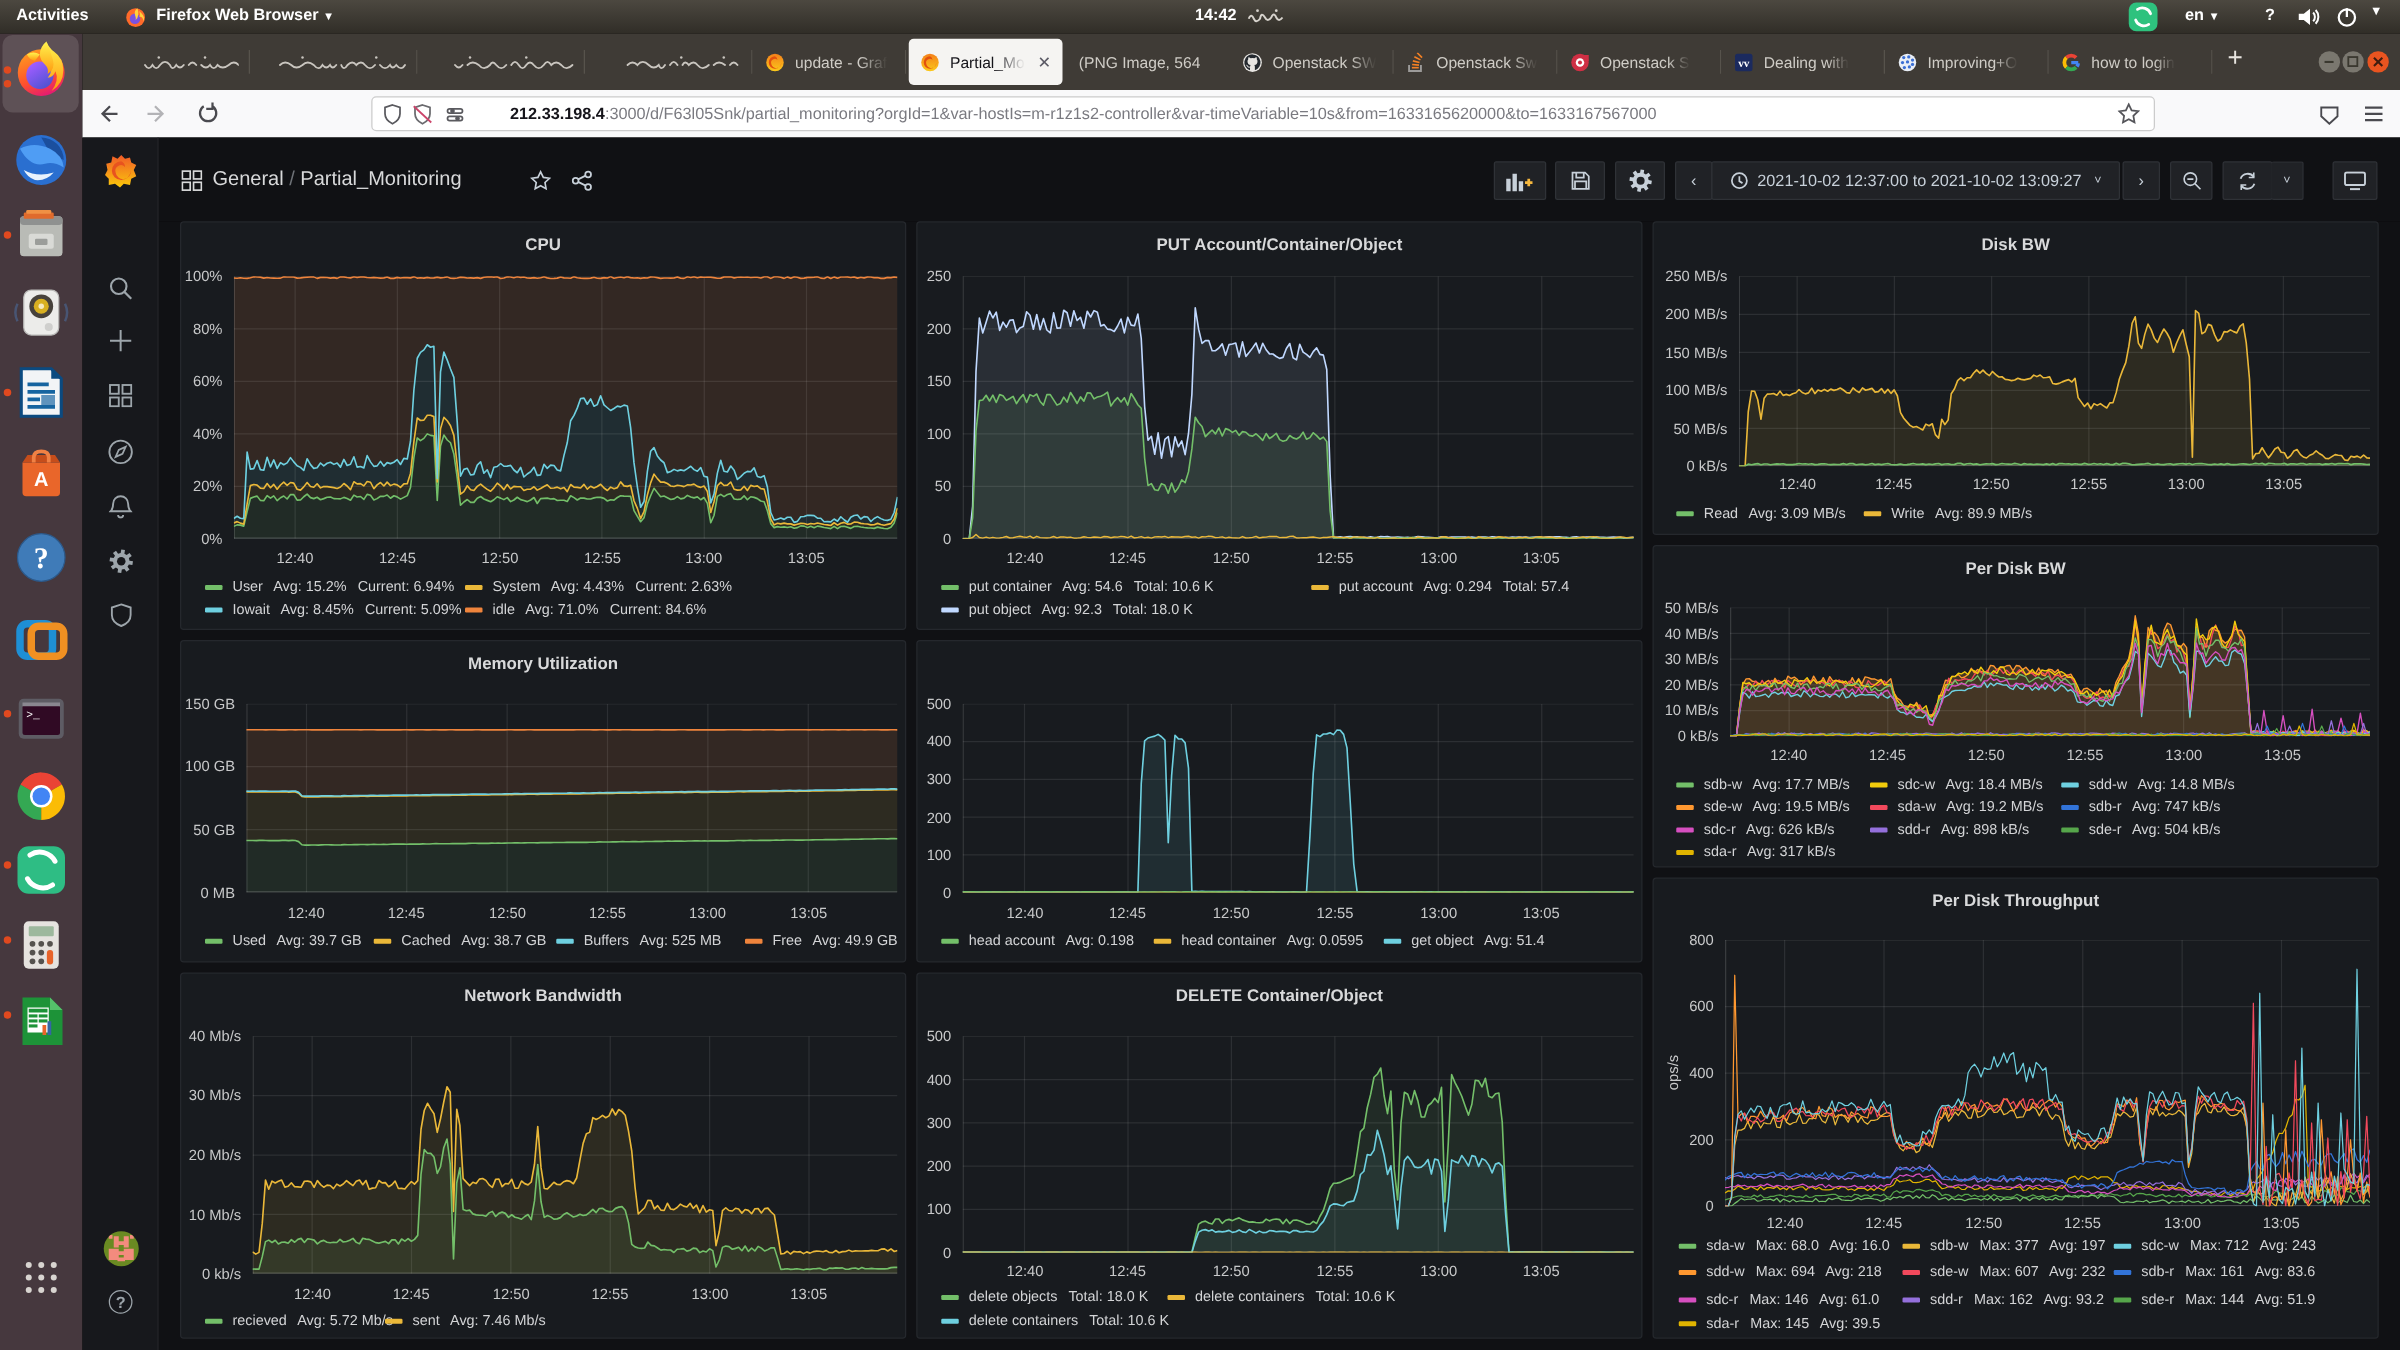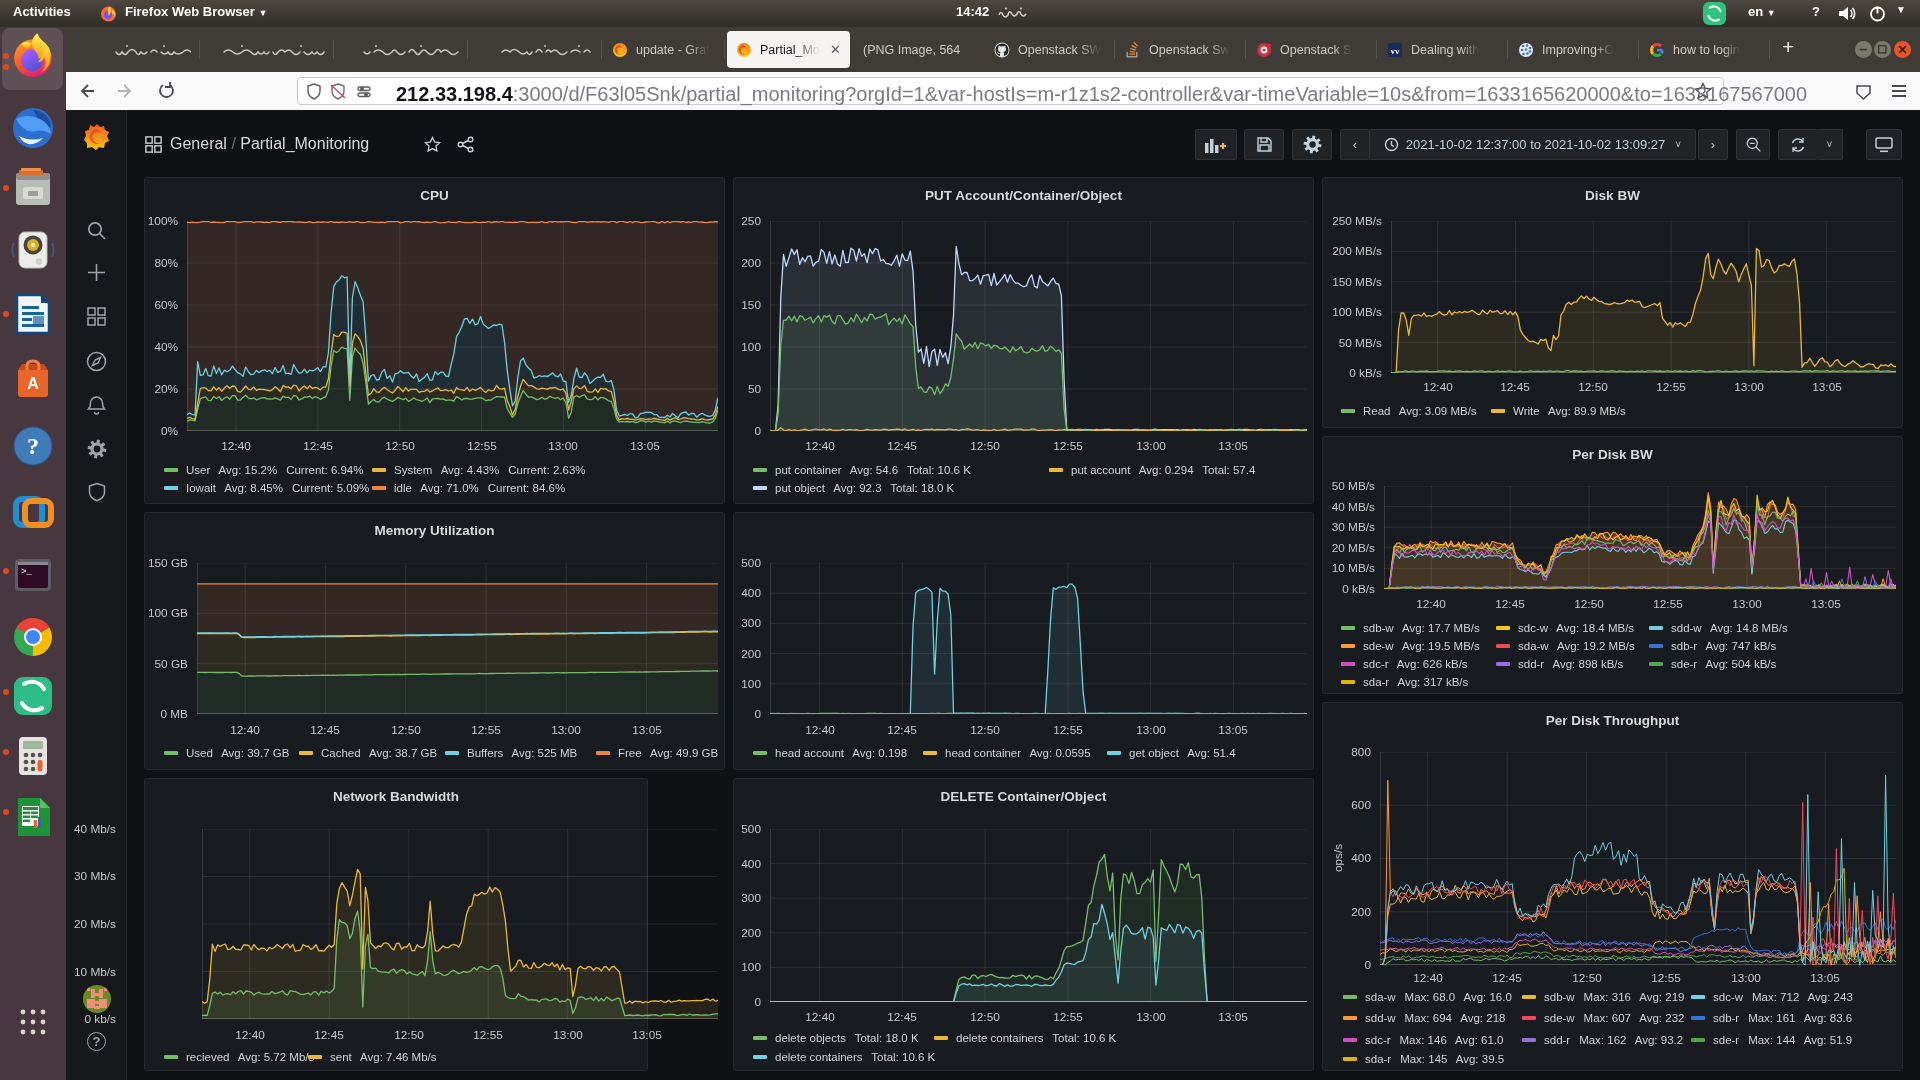--- a/index.html
+++ b/index.html
@@ -368,21 +368,21 @@
       <g opacity="0.9">
         <path d="M32 1 L38 3 V8 Q38 13 32 16 Q26 13 26 8 V3 Z"></path>
         <path d="M25 2 L39 15" stroke="#c6305a"></path>
       </g>
       <rect x="52" y="4" width="12" height="3.5" rx="1.75"></rect>
       <circle cx="56" cy="5.75" r="1.2" fill="#5a5a5f"></circle>
       <rect x="52" y="10" width="12" height="3.5" rx="1.75"></rect>
       <circle cx="60" cy="11.75" r="1.2" fill="#5a5a5f"></circle>
     </g>
   </svg>
-<div class="abs" style="left:396px;top:83px;font-size:20px;color:#15141a"><b>212.33.198.4</b><span style="color:#7a7a80">:3000/d/F63l05Snk/partial_monitoring?orgId=1&amp;var-hostIs=m-r1z1s2-controller&amp;var-timeVariable=10s&amp;from=1633165620000&amp;to=1633167567000</span></div>
+<div class="abs" style="left:408px;top:83px;font-size:13px;color:#15141a"><b>212.33.198.4</b><span style="color:#7a7a80">:3000/d/F63l05Snk/partial_monitoring?orgId=1&amp;var-hostIs=m-r1z1s2-controller&amp;var-timeVariable=10s&amp;from=1633165620000&amp;to=1633167567000</span></div>
 <svg class="abs" style="left:1694px;top:82px" width="18" height="18" viewBox="0 0 18 18">
     <path d="M9 1.5 L11.3 6.3 L16.5 7 L12.7 10.6 L13.6 15.8 L9 13.3 L4.4 15.8 L5.3 10.6 L1.5 7 L6.7 6.3 Z" fill="none" stroke="#55555a" stroke-width="1.4"></path>
   </svg>
 <svg class="abs" style="left:1855px;top:83px" width="17" height="17" viewBox="0 0 17 17">
     <path d="M2 3 h13 v7 q-6.5 6 -6.5 6 q-6.5 -6 -6.5 -6 z" fill="none" stroke="#4a4a4f" stroke-width="1.5"></path>
   </svg>
 <svg class="abs" style="left:1891px;top:84px" width="16" height="14" viewBox="0 0 16 14">
     <g stroke="#4a4a4f" stroke-width="1.8">
       <path d="M1 2 h14 M1 7 h14 M1 12 h14"></path>
     </g>
@@ -843,21 +843,21 @@
       <path d="M0.0,102.7 L2.6,102.7 L5.1,102.8 L7.7,79.6 L10.3,59.9 L12.9,61.0 L15.4,60.2 L18.0,63.1 L20.6,62.6 L23.2,60.7 L25.7,62.3 L28.3,60.5 L30.9,63.6 L33.4,63.1 L36.0,58.5 L38.6,60.6 L41.2,59.8 L43.7,58.2 L46.3,60.9 L48.9,63.0 L51.5,57.7 L54.0,59.0 L56.6,58.5 L59.2,58.7 L61.7,56.1 L64.3,60.5 L66.9,57.7 L69.5,60.6 L72.0,59.1 L74.6,58.5 L77.2,61.1 L79.8,62.8 L82.3,60.0 L84.9,58.3 L87.5,59.2 L90.1,60.3 L92.6,58.9 L95.2,62.3 L97.8,62.4 L100.3,61.4 L102.9,57.9 L105.5,62.4 L108.1,63.0 L110.6,63.2 L113.2,63.6 L115.8,62.0 L118.4,59.9 L120.9,58.1 L123.5,61.7 L126.1,61.5 L128.6,62.1 L131.2,68.6 L133.8,74.4 L136.4,77.6 L138.9,80.1 L141.5,81.7 L144.1,77.3 L146.7,78.3 L149.2,77.9 L151.8,82.6 L154.4,80.8 L156.9,78.6 L159.5,87.5 L162.1,86.4 L164.7,83.3 L167.2,70.3 L169.8,70.7 L172.4,61.9 L175.0,61.5 L177.5,55.1 L180.1,55.3 L182.7,52.6 L185.2,53.1 L187.8,51.4 L190.4,53.6 L193.0,49.7 L195.5,50.7 L198.1,52.9 L200.7,47.7 L203.3,51.3 L205.8,52.2 L208.4,53.2 L211.0,50.6 L213.5,52.7 L216.1,47.6 L218.7,47.6 L221.3,53.1 L223.8,54.1 L226.4,51.2 L229.0,53.9 L231.6,51.4 L234.1,49.6 L236.7,53.9 L239.3,52.8 L241.8,49.5 L244.4,52.9 L247.0,53.8 L249.6,50.0 L252.1,50.7 L254.7,50.2 L257.3,51.9 L259.9,54.0 L262.4,52.1 L265.0,51.3 L267.6,52.8 L270.2,55.8 L272.7,55.6 L275.3,57.2 L277.9,62.7 L280.4,68.6 L283.0,68.7 L285.6,66.7 L288.2,71.9 L290.7,68.1 L293.3,70.3 L295.9,68.6 L298.5,66.6 L301.0,70.9 L303.6,65.8 L306.2,71.9 L308.7,63.3 L311.3,58.2 L313.9,55.0 L316.5,47.2 L319.0,42.3 L321.6,31.1 L324.2,10.8 L326.8,26.9 L329.3,81.6 L331.9,44.7 L334.5,25.3 L337.0,14.2 L339.6,27.6 L342.2,28.4 L344.8,30.0 L347.3,22.1 L349.9,17.5 L352.5,24.8 L355.1,22.8 L357.6,30.1 L360.2,31.0 L362.8,35.4 L365.3,38.0 L367.9,82.6 L370.5,53.2 L373.1,9.1 L375.6,24.3 L378.2,21.8 L380.8,25.8 L383.4,25.0 L385.9,17.1 L388.5,14.8 L391.1,20.4 L393.6,28.7 L396.2,32.5 L398.8,27.3 L401.4,23.0 L403.9,11.0 L406.5,21.2 L409.1,24.2 L411.7,27.3 L414.2,60.9 L416.8,100.6 L419.4,100.2 L421.9,101.6 L424.5,101.5 L427.1,102.4 L429.7,101.8 L432.2,101.6 L434.8,98.8 L437.4,100.4 L440.0,102.3 L442.5,100.6 L445.1,102.2 L447.7,100.1 L450.3,100.7 L452.8,98.8 L455.4,101.6 L458.0,98.8 L460.5,101.6 L463.1,98.2 L465.7,99.8 L468.3,102.6 L470.8,99.0 L473.4,101.5 L476.0,101.1 L478.6,102.1 L481.1,98.9 L483.7,102.4 L486.3,99.3 L488.8,100.9 L491.4,99.6 L494.0,101.4 L496.6,102.4 L499.1,98.5 L501.7,99.7 L504.3,102.0 L506.9,98.2 L509.4,98.5 L512.0,101.9" fill="none" stroke="#F2CC0C" stroke-width="1.1" stroke-linejoin="round"></path>
       <path d="M0.0,102.9 L2.6,102.8 L5.1,103.0 L7.7,81.1 L10.3,66.3 L12.9,63.1 L15.4,66.9 L18.0,62.4 L20.6,66.4 L23.2,62.7 L25.7,62.5 L28.3,62.2 L30.9,64.3 L33.4,61.4 L36.0,60.6 L38.6,66.3 L41.2,63.6 L43.7,60.6 L46.3,62.0 L48.9,63.9 L51.5,64.8 L54.0,60.5 L56.6,66.2 L59.2,61.7 L61.7,61.1 L64.3,65.6 L66.9,64.5 L69.5,64.7 L72.0,63.2 L74.6,64.3 L77.2,60.9 L79.8,60.8 L82.3,64.8 L84.9,61.0 L87.5,66.5 L90.1,66.4 L92.6,62.6 L95.2,61.8 L97.8,61.7 L100.3,60.6 L102.9,61.5 L105.5,65.5 L108.1,62.4 L110.6,61.2 L113.2,66.7 L115.8,64.1 L118.4,66.4 L120.9,66.5 L123.5,64.3 L126.1,63.1 L128.6,61.1 L131.2,72.7 L133.8,78.7 L136.4,76.9 L138.9,78.8 L141.5,80.8 L144.1,83.1 L146.7,81.0 L149.2,83.8 L151.8,81.7 L154.4,82.1 L156.9,84.2 L159.5,87.6 L162.1,91.4 L164.7,83.1 L167.2,74.1 L169.8,72.3 L172.4,67.0 L175.0,61.5 L177.5,61.8 L180.1,58.3 L182.7,61.8 L185.2,60.3 L187.8,61.7 L190.4,58.5 L193.0,58.8 L195.5,57.3 L198.1,54.6 L200.7,58.7 L203.3,51.8 L205.8,53.2 L208.4,52.7 L211.0,54.7 L213.5,54.6 L216.1,55.9 L218.7,56.1 L221.3,57.4 L223.8,57.0 L226.4,57.3 L229.0,57.1 L231.6,53.5 L234.1,54.4 L236.7,55.6 L239.3,59.8 L241.8,58.4 L244.4,56.6 L247.0,55.8 L249.6,57.7 L252.1,56.4 L254.7,54.8 L257.3,59.1 L259.9,58.5 L262.4,56.1 L265.0,59.2 L267.6,56.6 L270.2,58.9 L272.7,61.5 L275.3,60.9 L277.9,70.8 L280.4,70.1 L283.0,69.7 L285.6,71.8 L288.2,69.4 L290.7,73.9 L293.3,72.4 L295.9,74.2 L298.5,75.0 L301.0,69.9 L303.6,75.0 L306.2,69.0 L308.7,66.8 L311.3,61.1 L313.9,60.5 L316.5,49.8 L319.0,45.4 L321.6,40.8 L324.2,24.3 L326.8,32.2 L329.3,82.2 L331.9,56.9 L334.5,25.5 L337.0,25.7 L339.6,29.2 L342.2,39.2 L344.8,31.5 L347.3,29.1 L349.9,22.7 L352.5,28.3 L355.1,26.9 L357.6,32.8 L360.2,35.8 L362.8,43.3 L365.3,47.3 L367.9,88.1 L370.5,59.3 L373.1,16.6 L375.6,29.2 L378.2,28.9 L380.8,38.9 L383.4,30.6 L385.9,29.9 L388.5,26.2 L391.1,26.2 L393.6,32.0 L396.2,32.3 L398.8,35.1 L401.4,30.3 L403.9,28.0 L406.5,29.7 L409.1,25.1 L411.7,32.5 L414.2,68.0 L416.8,101.4 L419.4,99.6 L421.9,99.9 L424.5,102.1 L427.1,102.6 L429.7,102.1 L432.2,99.3 L434.8,99.7 L437.4,101.8 L440.0,101.8 L442.5,101.5 L445.1,99.9 L447.7,99.6 L450.3,101.8 L452.8,101.4 L455.4,101.8 L458.0,98.8 L460.5,100.5 L463.1,98.8 L465.7,101.8 L468.3,100.1 L470.8,100.4 L473.4,98.8 L476.0,101.3 L478.6,101.8 L481.1,99.3 L483.7,98.7 L486.3,100.6 L488.8,101.4 L491.4,102.4 L494.0,100.9 L496.6,98.9 L499.1,101.3 L501.7,100.9 L504.3,100.4 L506.9,101.8 L509.4,102.3 L512.0,100.6" fill="none" stroke="#73BF69" stroke-width="1.1" stroke-linejoin="round"></path>
       <path d="M0.0,103.0 L2.6,102.8 L5.1,102.8 L7.7,84.8 L10.3,67.9 L12.9,69.2 L15.4,72.5 L18.0,67.4 L20.6,71.2 L23.2,70.9 L25.7,70.2 L28.3,69.3 L30.9,71.8 L33.4,68.6 L36.0,67.8 L38.6,69.5 L41.2,67.9 L43.7,68.8 L46.3,67.7 L48.9,71.2 L51.5,70.2 L54.0,69.5 L56.6,71.5 L59.2,66.6 L61.7,68.5 L64.3,71.5 L66.9,68.8 L69.5,69.8 L72.0,71.1 L74.6,71.3 L77.2,69.6 L79.8,71.8 L82.3,69.1 L84.9,69.4 L87.5,71.6 L90.1,67.4 L92.6,72.2 L95.2,71.5 L97.8,67.9 L100.3,71.2 L102.9,70.1 L105.5,69.4 L108.1,70.1 L110.6,69.8 L113.2,69.8 L115.8,70.0 L118.4,72.4 L120.9,68.2 L123.5,71.2 L126.1,72.5 L128.6,70.5 L131.2,73.4 L133.8,81.6 L136.4,83.8 L138.9,84.0 L141.5,85.8 L144.1,84.0 L146.7,85.8 L149.2,87.8 L151.8,87.8 L154.4,88.3 L156.9,85.4 L159.5,89.4 L162.1,91.1 L164.7,87.4 L167.2,82.3 L169.8,72.9 L172.4,71.3 L175.0,70.0 L177.5,67.2 L180.1,66.4 L182.7,66.3 L185.2,66.2 L187.8,66.5 L190.4,64.9 L193.0,64.6 L195.5,62.8 L198.1,63.6 L200.7,63.5 L203.3,59.5 L205.8,64.0 L208.4,60.5 L211.0,62.6 L213.5,60.5 L216.1,61.2 L218.7,62.1 L221.3,62.0 L223.8,64.3 L226.4,65.6 L229.0,61.7 L231.6,64.5 L234.1,65.5 L236.7,61.7 L239.3,63.1 L241.8,66.3 L244.4,63.7 L247.0,65.8 L249.6,62.0 L252.1,65.4 L254.7,61.8 L257.3,63.7 L259.9,66.8 L262.4,65.1 L265.0,62.1 L267.6,63.7 L270.2,66.8 L272.7,65.8 L275.3,68.2 L277.9,75.5 L280.4,76.1 L283.0,75.5 L285.6,78.2 L288.2,76.3 L290.7,74.6 L293.3,74.4 L295.9,78.5 L298.5,79.0 L301.0,74.3 L303.6,77.6 L306.2,78.4 L308.7,70.8 L311.3,69.8 L313.9,63.0 L316.5,58.9 L319.0,56.8 L321.6,47.0 L324.2,35.1 L326.8,37.0 L329.3,87.2 L331.9,62.1 L334.5,36.6 L337.0,39.1 L339.6,42.5 L342.2,46.5 L344.8,47.8 L347.3,41.6 L349.9,33.9 L352.5,34.5 L355.1,43.8 L357.6,46.4 L360.2,52.5 L362.8,50.9 L365.3,54.2 L367.9,87.3 L370.5,64.4 L373.1,35.0 L375.6,34.8 L378.2,40.8 L380.8,47.4 L383.4,46.1 L385.9,42.5 L388.5,39.4 L391.1,42.9 L393.6,42.8 L396.2,46.5 L398.8,46.1 L401.4,35.9 L403.9,34.0 L406.5,36.3 L409.1,37.4 L411.7,45.1 L414.2,69.6 L416.8,99.3 L419.4,99.5 L421.9,102.7 L424.5,99.8 L427.1,99.3 L429.7,102.4 L432.2,99.7 L434.8,99.9 L437.4,102.7 L440.0,100.3 L442.5,100.1 L445.1,100.1 L447.7,102.6 L450.3,99.3 L452.8,102.6 L455.4,102.5 L458.0,99.4 L460.5,101.1 L463.1,102.2 L465.7,101.4 L468.3,100.6 L470.8,101.9 L473.4,99.5 L476.0,100.4 L478.6,101.4 L481.1,101.5 L483.7,102.4 L486.3,99.3 L488.8,101.7 L491.4,99.4 L494.0,100.9 L496.6,100.9 L499.1,102.2 L501.7,101.0 L504.3,102.5 L506.9,101.2 L509.4,100.6 L512.0,99.5" fill="none" stroke="#6ED0E0" stroke-width="1.1" stroke-linejoin="round"></path>
       <path d="M0.0,102.9 L2.6,103.0 L5.1,103.0 L7.7,83.2 L10.3,70.2 L12.9,65.8 L15.4,65.9 L18.0,70.2 L20.6,66.3 L23.2,67.3 L25.7,66.5 L28.3,64.5 L30.9,64.3 L33.4,67.7 L36.0,65.1 L38.6,65.4 L41.2,64.2 L43.7,69.8 L46.3,64.3 L48.9,68.6 L51.5,69.1 L54.0,66.2 L56.6,64.7 L59.2,64.0 L61.7,67.5 L64.3,64.7 L66.9,69.6 L69.5,63.9 L72.0,68.0 L74.6,66.6 L77.2,69.1 L79.8,69.7 L82.3,69.9 L84.9,66.4 L87.5,66.6 L90.1,65.1 L92.6,65.0 L95.2,67.6 L97.8,65.1 L100.3,69.0 L102.9,64.9 L105.5,68.8 L108.1,64.6 L110.6,68.0 L113.2,67.8 L115.8,67.3 L118.4,70.1 L120.9,70.0 L123.5,67.2 L126.1,66.2 L128.6,70.3 L131.2,73.6 L133.8,81.6 L136.4,80.4 L138.9,79.5 L141.5,85.3 L144.1,83.0 L146.7,86.0 L149.2,82.3 L151.8,81.7 L154.4,83.5 L156.9,84.7 L159.5,93.4 L162.1,94.2 L164.7,86.1 L167.2,81.1 L169.8,75.6 L172.4,65.4 L175.0,66.4 L177.5,62.5 L180.1,62.8 L182.7,62.1 L185.2,60.7 L187.8,61.4 L190.4,62.9 L193.0,61.6 L195.5,61.5 L198.1,63.1 L200.7,62.5 L203.3,58.7 L205.8,58.6 L208.4,56.0 L211.0,58.3 L213.5,57.3 L216.1,59.5 L218.7,59.0 L221.3,57.7 L223.8,62.6 L226.4,62.8 L229.0,60.5 L231.6,61.4 L234.1,60.8 L236.7,63.1 L239.3,62.6 L241.8,63.1 L244.4,60.2 L247.0,63.8 L249.6,64.0 L252.1,60.1 L254.7,61.8 L257.3,64.3 L259.9,58.9 L262.4,61.7 L265.0,59.2 L267.6,61.0 L270.2,61.8 L272.7,62.8 L275.3,66.6 L277.9,68.2 L280.4,75.0 L283.0,75.8 L285.6,76.8 L288.2,74.1 L290.7,71.7 L293.3,75.2 L295.9,72.8 L298.5,73.5 L301.0,74.6 L303.6,73.7 L306.2,73.1 L308.7,67.6 L311.3,68.6 L313.9,63.5 L316.5,58.3 L319.0,54.7 L321.6,44.5 L324.2,28.6 L326.8,37.5 L329.3,84.0 L331.9,61.5 L334.5,31.0 L337.0,30.3 L339.6,41.0 L342.2,45.0 L344.8,36.7 L347.3,38.3 L349.9,28.8 L352.5,38.1 L355.1,36.8 L357.6,40.3 L360.2,44.2 L362.8,44.2 L365.3,45.2 L367.9,81.7 L370.5,63.7 L373.1,28.4 L375.6,37.0 L378.2,36.4 L380.8,44.6 L383.4,40.9 L385.9,37.9 L388.5,35.4 L391.1,37.2 L393.6,41.8 L396.2,42.2 L398.8,35.5 L401.4,32.3 L403.9,32.0 L406.5,35.5 L409.1,33.6 L411.7,41.1 L414.2,69.4 L416.8,99.0 L419.4,100.6 L421.9,101.0 L424.5,102.6 L427.1,82.4 L429.7,99.1 L432.2,102.6 L434.8,102.6 L437.4,100.5 L440.0,101.6 L442.5,86.5 L445.1,101.9 L447.7,102.0 L450.3,101.8 L452.8,100.0 L455.4,100.1 L458.0,102.7 L460.5,100.1 L463.1,99.9 L465.7,81.4 L468.3,102.5 L470.8,102.8 L473.4,99.0 L476.0,102.4 L478.6,102.8 L481.1,102.6 L483.7,99.3 L486.3,98.9 L488.8,88.6 L491.4,99.2 L494.0,99.7 L496.6,102.5 L499.1,101.3 L501.7,100.3 L504.3,84.5 L506.9,99.8 L509.4,100.1 L512.0,102.4" fill="none" stroke="#D64FC0" stroke-width="1.1" stroke-linejoin="round"></path>
       <path d="M0.0,102.5 L2.6,102.1 L5.1,101.6 L7.7,101.8 L10.3,102.2 L12.9,100.8 L15.4,101.7 L18.0,101.6 L20.6,100.8 L23.2,101.9 L25.7,100.6 L28.3,101.4 L30.9,102.1 L33.4,100.6 L36.0,101.2 L38.6,102.1 L41.2,100.7 L43.7,100.8 L46.3,100.9 L48.9,101.1 L51.5,100.4 L54.0,102.3 L56.6,100.5 L59.2,101.1 L61.7,101.8 L64.3,101.1 L66.9,101.7 L69.5,101.1 L72.0,101.0 L74.6,101.3 L77.2,102.1 L79.8,101.6 L82.3,101.7 L84.9,100.9 L87.5,100.6 L90.1,100.8 L92.6,101.3 L95.2,102.0 L97.8,101.0 L100.3,101.8 L102.9,100.4 L105.5,102.0 L108.1,100.5 L110.6,102.3 L113.2,100.8 L115.8,101.6 L118.4,101.2 L120.9,101.5 L123.5,101.7 L126.1,101.5 L128.6,100.8 L131.2,101.6 L133.8,101.6 L136.4,100.8 L138.9,101.9 L141.5,101.6 L144.1,101.3 L146.7,101.3 L149.2,102.0 L151.8,100.9 L154.4,101.4 L156.9,102.1 L159.5,101.7 L162.1,102.2 L164.7,101.6 L167.2,102.1 L169.8,101.8 L172.4,101.2 L175.0,101.0 L177.5,101.7 L180.1,101.4 L182.7,101.3 L185.2,101.2 L187.8,100.6 L190.4,101.9 L193.0,100.8 L195.5,101.3 L198.1,100.6 L200.7,101.0 L203.3,102.3 L205.8,102.2 L208.4,100.8 L211.0,101.7 L213.5,101.1 L216.1,102.1 L218.7,101.2 L221.3,101.5 L223.8,101.4 L226.4,102.3 L229.0,100.6 L231.6,100.7 L234.1,100.9 L236.7,101.1 L239.3,101.9 L241.8,101.9 L244.4,100.7 L247.0,101.7 L249.6,101.6 L252.1,100.6 L254.7,101.6 L257.3,100.4 L259.9,101.9 L262.4,100.7 L265.0,101.7 L267.6,102.0 L270.2,101.4 L272.7,100.8 L275.3,102.1 L277.9,101.2 L280.4,100.7 L283.0,102.2 L285.6,101.4 L288.2,101.7 L290.7,101.4 L293.3,100.7 L295.9,101.5 L298.5,101.7 L301.0,101.9 L303.6,100.8 L306.2,102.0 L308.7,101.0 L311.3,100.4 L313.9,101.0 L316.5,100.6 L319.0,102.0 L321.6,101.2 L324.2,101.2 L326.8,102.1 L329.3,101.5 L331.9,101.7 L334.5,102.0 L337.0,101.5 L339.6,102.1 L342.2,100.6 L344.8,102.0 L347.3,101.3 L349.9,101.0 L352.5,102.2 L355.1,100.5 L357.6,100.6 L360.2,101.2 L362.8,101.3 L365.3,100.7 L367.9,101.2 L370.5,101.9 L373.1,100.6 L375.6,101.9 L378.2,101.2 L380.8,101.3 L383.4,100.9 L385.9,101.6 L388.5,101.1 L391.1,101.9 L393.6,101.0 L396.2,102.0 L398.8,101.6 L401.4,101.3 L403.9,100.9 L406.5,100.6 L409.1,100.5 L411.7,101.4 L414.2,102.2 L416.8,101.2 L419.4,101.2 L421.9,100.9 L424.5,102.2 L427.1,100.8 L429.7,94.8 L432.2,100.7 L434.8,100.5 L437.4,101.3 L440.0,101.4 L442.5,101.1 L445.1,102.0 L447.7,101.1 L450.3,100.7 L452.8,100.5 L455.4,101.0 L458.0,92.7 L460.5,100.5 L463.1,101.6 L465.7,101.7 L468.3,100.4 L470.8,102.2 L473.4,101.6 L476.0,100.9 L478.6,100.5 L481.1,100.8 L483.7,101.9 L486.3,100.8 L488.8,101.9 L491.4,94.8 L494.0,101.1 L496.6,100.5 L499.1,101.9 L501.7,101.6 L504.3,101.7 L506.9,101.7 L509.4,102.0 L512.0,101.5" fill="none" stroke="#3274D9" stroke-width="1.0" stroke-linejoin="round"></path>
       <path d="M0.0,102.8 L2.6,102.4 L5.1,101.7 L7.7,101.6 L10.3,101.8 L12.9,101.2 L15.4,101.3 L18.0,101.7 L20.6,101.3 L23.2,100.5 L25.7,101.8 L28.3,101.7 L30.9,102.0 L33.4,101.6 L36.0,101.9 L38.6,100.2 L41.2,101.5 L43.7,100.2 L46.3,101.8 L48.9,100.4 L51.5,101.1 L54.0,100.8 L56.6,100.8 L59.2,101.6 L61.7,101.6 L64.3,100.8 L66.9,101.8 L69.5,102.0 L72.0,100.6 L74.6,100.9 L77.2,101.6 L79.8,101.1 L82.3,100.4 L84.9,101.6 L87.5,101.8 L90.1,101.3 L92.6,101.8 L95.2,101.4 L97.8,102.0 L100.3,100.7 L102.9,100.6 L105.5,101.4 L108.1,101.4 L110.6,101.6 L113.2,100.3 L115.8,100.4 L118.4,100.8 L120.9,101.7 L123.5,101.8 L126.1,100.7 L128.6,101.7 L131.2,100.8 L133.8,101.3 L136.4,102.0 L138.9,101.7 L141.5,100.4 L144.1,101.5 L146.7,100.8 L149.2,100.7 L151.8,101.3 L154.4,101.1 L156.9,100.5 L159.5,100.7 L162.1,101.1 L164.7,101.1 L167.2,101.2 L169.8,101.3 L172.4,100.8 L175.0,101.6 L177.5,100.5 L180.1,101.5 L182.7,101.6 L185.2,100.3 L187.8,102.0 L190.4,101.3 L193.0,101.0 L195.5,101.3 L198.1,100.5 L200.7,100.8 L203.3,101.1 L205.8,102.1 L208.4,100.2 L211.0,101.4 L213.5,101.4 L216.1,101.7 L218.7,101.7 L221.3,101.9 L223.8,101.8 L226.4,100.8 L229.0,101.5 L231.6,101.1 L234.1,100.9 L236.7,101.9 L239.3,100.7 L241.8,101.7 L244.4,100.6 L247.0,100.4 L249.6,101.2 L252.1,101.5 L254.7,101.1 L257.3,100.4 L259.9,100.3 L262.4,100.7 L265.0,101.3 L267.6,101.3 L270.2,100.8 L272.7,101.5 L275.3,100.6 L277.9,101.4 L280.4,101.0 L283.0,101.1 L285.6,101.1 L288.2,100.5 L290.7,100.4 L293.3,100.6 L295.9,100.9 L298.5,101.3 L301.0,101.3 L303.6,101.2 L306.2,100.5 L308.7,100.7 L311.3,101.9 L313.9,101.6 L316.5,102.0 L319.0,101.5 L321.6,100.5 L324.2,100.9 L326.8,102.0 L329.3,100.7 L331.9,100.9 L334.5,101.2 L337.0,102.0 L339.6,102.0 L342.2,101.9 L344.8,100.4 L347.3,101.3 L349.9,102.0 L352.5,100.6 L355.1,101.2 L357.6,101.4 L360.2,101.3 L362.8,101.7 L365.3,102.0 L367.9,100.6 L370.5,100.4 L373.1,101.4 L375.6,101.0 L378.2,100.5 L380.8,102.0 L383.4,100.2 L385.9,101.9 L388.5,101.4 L391.1,102.0 L393.6,101.7 L396.2,101.8 L398.8,101.6 L401.4,101.2 L403.9,100.9 L406.5,101.2 L409.1,100.7 L411.7,100.3 L414.2,101.7 L416.8,101.4 L419.4,101.0 L421.9,92.7 L424.5,102.0 L427.1,100.5 L429.7,101.1 L432.2,101.4 L434.8,100.9 L437.4,101.6 L440.0,101.4 L442.5,101.8 L445.1,101.3 L447.7,94.8 L450.3,101.1 L452.8,100.5 L455.4,100.6 L458.0,100.8 L460.5,101.0 L463.1,100.5 L465.7,101.8 L468.3,100.3 L470.8,101.8 L473.4,100.4 L476.0,101.2 L478.6,100.8 L481.1,90.6 L483.7,102.0 L486.3,101.5 L488.8,101.8 L491.4,101.5 L494.0,101.6 L496.6,100.8 L499.1,100.5 L501.7,101.6 L504.3,101.3 L506.9,92.7 L509.4,101.9 L512.0,101.8" fill="none" stroke="#9470DC" stroke-width="1.0" stroke-linejoin="round"></path>
       <path d="M0.0,102.6 L2.6,102.5 L5.1,101.9 L7.7,102.0 L10.3,101.7 L12.9,102.1 L15.4,101.9 L18.0,100.9 L20.6,102.5 L23.2,101.9 L25.7,102.3 L28.3,102.0 L30.9,100.8 L33.4,102.1 L36.0,101.6 L38.6,101.9 L41.2,101.3 L43.7,101.9 L46.3,102.4 L48.9,101.9 L51.5,101.9 L54.0,101.2 L56.6,101.6 L59.2,102.3 L61.7,101.4 L64.3,102.1 L66.9,101.7 L69.5,102.3 L72.0,101.9 L74.6,101.2 L77.2,101.7 L79.8,101.3 L82.3,101.3 L84.9,101.6 L87.5,101.5 L90.1,102.0 L92.6,101.5 L95.2,101.2 L97.8,102.5 L100.3,101.0 L102.9,102.0 L105.5,102.4 L108.1,102.4 L110.6,102.1 L113.2,102.6 L115.8,102.0 L118.4,101.9 L120.9,101.5 L123.5,101.8 L126.1,101.0 L128.6,101.5 L131.2,102.1 L133.8,101.1 L136.4,101.4 L138.9,100.9 L141.5,101.3 L144.1,100.9 L146.7,102.3 L149.2,102.2 L151.8,100.9 L154.4,102.7 L156.9,101.0 L159.5,101.0 L162.1,102.4 L164.7,102.4 L167.2,101.0 L169.8,100.9 L172.4,101.1 L175.0,101.3 L177.5,101.3 L180.1,102.1 L182.7,102.7 L185.2,101.5 L187.8,101.1 L190.4,100.9 L193.0,101.7 L195.5,102.7 L198.1,102.4 L200.7,101.9 L203.3,102.3 L205.8,102.6 L208.4,102.3 L211.0,101.8 L213.5,102.5 L216.1,102.5 L218.7,102.4 L221.3,102.6 L223.8,101.2 L226.4,101.1 L229.0,102.3 L231.6,101.5 L234.1,101.1 L236.7,102.2 L239.3,102.1 L241.8,101.1 L244.4,101.3 L247.0,101.5 L249.6,101.2 L252.1,101.6 L254.7,102.1 L257.3,101.4 L259.9,101.2 L262.4,102.6 L265.0,102.1 L267.6,102.1 L270.2,101.0 L272.7,102.2 L275.3,101.4 L277.9,101.9 L280.4,102.0 L283.0,101.8 L285.6,101.0 L288.2,101.5 L290.7,102.0 L293.3,102.4 L295.9,102.1 L298.5,101.8 L301.0,101.5 L303.6,100.8 L306.2,102.1 L308.7,100.9 L311.3,101.0 L313.9,101.9 L316.5,102.3 L319.0,102.3 L321.6,101.0 L324.2,102.4 L326.8,101.5 L329.3,101.5 L331.9,102.4 L334.5,102.6 L337.0,101.5 L339.6,102.6 L342.2,101.7 L344.8,100.9 L347.3,101.8 L349.9,102.1 L352.5,102.5 L355.1,102.1 L357.6,102.1 L360.2,102.5 L362.8,101.4 L365.3,101.6 L367.9,101.4 L370.5,102.5 L373.1,102.2 L375.6,101.0 L378.2,102.7 L380.8,102.0 L383.4,101.2 L385.9,102.3 L388.5,102.3 L391.1,101.5 L393.6,102.2 L396.2,102.1 L398.8,102.0 L401.4,102.1 L403.9,101.5 L406.5,101.3 L409.1,101.3 L411.7,100.9 L414.2,102.6 L416.8,102.2 L419.4,100.9 L421.9,101.2 L424.5,101.3 L427.1,102.3 L429.7,102.5 L432.2,102.2 L434.8,101.0 L437.4,96.8 L440.0,102.0 L442.5,101.5 L445.1,101.3 L447.7,102.2 L450.3,102.5 L452.8,101.2 L455.4,101.4 L458.0,101.2 L460.5,101.3 L463.1,102.0 L465.7,101.5 L468.3,102.0 L470.8,101.0 L473.4,94.8 L476.0,101.4 L478.6,102.0 L481.1,101.0 L483.7,101.2 L486.3,102.4 L488.8,102.7 L491.4,102.3 L494.0,100.9 L496.6,101.3 L499.1,101.4 L501.7,102.3 L504.3,102.3 L506.9,101.9 L509.4,101.7 L512.0,101.5" fill="none" stroke="#56A64B" stroke-width="1.0" stroke-linejoin="round"></path>
       <path d="M0.0,102.6 L2.6,102.6 L5.1,102.5 L7.7,102.0 L10.3,102.5 L12.9,102.4 L15.4,102.2 L18.0,101.7 L20.6,101.1 L23.2,102.0 L25.7,101.1 L28.3,101.1 L30.9,102.4 L33.4,102.8 L36.0,102.6 L38.6,101.3 L41.2,101.8 L43.7,101.2 L46.3,101.1 L48.9,101.7 L51.5,101.9 L54.0,102.8 L56.6,102.9 L59.2,101.4 L61.7,101.7 L64.3,101.5 L66.9,101.8 L69.5,101.6 L72.0,101.7 L74.6,101.2 L77.2,102.7 L79.8,102.0 L82.3,102.3 L84.9,101.4 L87.5,101.3 L90.1,102.4 L92.6,102.7 L95.2,102.4 L97.8,102.3 L100.3,101.5 L102.9,102.1 L105.5,101.5 L108.1,102.3 L110.6,101.9 L113.2,102.6 L115.8,101.7 L118.4,101.9 L120.9,101.3 L123.5,101.1 L126.1,101.9 L128.6,102.8 L131.2,101.2 L133.8,101.1 L136.4,102.0 L138.9,102.0 L141.5,101.2 L144.1,102.4 L146.7,102.4 L149.2,101.6 L151.8,101.6 L154.4,101.6 L156.9,101.4 L159.5,101.9 L162.1,102.1 L164.7,102.5 L167.2,102.5 L169.8,102.2 L172.4,102.1 L175.0,101.5 L177.5,101.7 L180.1,102.0 L182.7,102.2 L185.2,101.7 L187.8,102.2 L190.4,101.4 L193.0,101.7 L195.5,101.6 L198.1,102.2 L200.7,101.9 L203.3,101.6 L205.8,101.1 L208.4,101.9 L211.0,102.3 L213.5,101.6 L216.1,102.7 L218.7,102.3 L221.3,102.8 L223.8,101.9 L226.4,102.4 L229.0,102.2 L231.6,101.4 L234.1,101.7 L236.7,102.8 L239.3,102.1 L241.8,102.9 L244.4,101.4 L247.0,102.0 L249.6,101.3 L252.1,102.4 L254.7,101.4 L257.3,102.6 L259.9,101.3 L262.4,102.2 L265.0,102.8 L267.6,101.2 L270.2,101.3 L272.7,102.5 L275.3,101.8 L277.9,102.0 L280.4,102.6 L283.0,102.1 L285.6,101.1 L288.2,102.2 L290.7,101.5 L293.3,101.5 L295.9,101.5 L298.5,101.8 L301.0,101.2 L303.6,102.3 L306.2,102.0 L308.7,102.1 L311.3,102.7 L313.9,102.0 L316.5,101.5 L319.0,101.8 L321.6,102.6 L324.2,102.4 L326.8,102.0 L329.3,102.7 L331.9,102.5 L334.5,101.5 L337.0,102.7 L339.6,102.7 L342.2,102.6 L344.8,101.9 L347.3,102.9 L349.9,101.6 L352.5,101.8 L355.1,101.5 L357.6,101.5 L360.2,101.6 L362.8,101.9 L365.3,102.3 L367.9,101.8 L370.5,102.6 L373.1,102.5 L375.6,101.6 L378.2,101.8 L380.8,102.6 L383.4,102.1 L385.9,101.8 L388.5,102.5 L391.1,101.7 L393.6,102.6 L396.2,102.6 L398.8,102.1 L401.4,102.4 L403.9,101.6 L406.5,102.1 L409.1,102.4 L411.7,101.4 L414.2,101.4 L416.8,101.5 L419.4,102.7 L421.9,102.4 L424.5,102.7 L427.1,101.5 L429.7,102.0 L432.2,102.7 L434.8,101.2 L437.4,102.8 L440.0,102.8 L442.5,101.2 L445.1,102.1 L447.7,101.3 L450.3,101.8 L452.8,102.6 L455.4,94.8 L458.0,101.5 L460.5,102.9 L463.1,101.5 L465.7,102.2 L468.3,101.9 L470.8,102.3 L473.4,101.4 L476.0,102.0 L478.6,102.1 L481.1,102.8 L483.7,101.5 L486.3,102.6 L488.8,101.8 L491.4,102.9 L494.0,102.7 L496.6,101.7 L499.1,92.7 L501.7,101.8 L504.3,101.6 L506.9,102.2 L509.4,101.9 L512.0,102.2" fill="none" stroke="#E0B400" stroke-width="1.0" stroke-linejoin="round"></path>
     </svg>
   </div>
-<div class="panel" style="left:144px;top:778px;width:504px;height:293px">
+<div class="panel" style="left:144px;top:778px;width:581px;height:293px">
     <div class="ptitle" style="top:10px">Network Bandwidth</div>
     <div class="ylab" style="right:531px;top:233px">0 kb/s</div>
     <div class="ylab" style="right:531px;top:186px">10 Mb/s</div>
     <div class="ylab" style="right:531px;top:138px">20 Mb/s</div>
     <div class="ylab" style="right:531px;top:90px">30 Mb/s</div>
     <div class="ylab" style="right:531px;top:43px">40 Mb/s</div>
     <div class="xlab" style="left:80px;top:249px">12:40</div>
     <div class="xlab" style="left:159px;top:249px">12:45</div>
     <div class="xlab" style="left:239px;top:249px">12:50</div>
     <div class="xlab" style="left:318px;top:249px">12:55</div>
@@ -951,21 +951,21 @@
     <div class="xlab" style="left:239px;top:268px">12:50</div>
     <div class="xlab" style="left:318px;top:268px">12:55</div>
     <div class="xlab" style="left:398px;top:268px">13:00</div>
     <div class="xlab" style="left:477px;top:268px">13:05</div>
     <div class="leg" style="left:20px;top:286px">
       <span class="dash" style="background:#73BF69"></span>
       <span>sda-w  Max: 68.0  Avg: 16.0</span>
     </div>
     <div class="leg" style="left:199px;top:286px">
       <span class="dash" style="background:#EAB839"></span>
-      <span>sdb-w  Max: 316  Avg: 219</span>
+      <span>sdb-w  Max: 377  Avg: 197</span>
     </div>
     <div class="leg" style="left:368px;top:286px">
       <span class="dash" style="background:#6ED0E0"></span>
       <span>sdc-w  Max: 712  Avg: 243</span>
     </div>
     <div class="leg" style="left:20px;top:307px">
       <span class="dash" style="background:#FF9830"></span>
       <span>sdd-w  Max: 694  Avg: 218</span>
     </div>
     <div class="leg" style="left:199px;top:307px">

